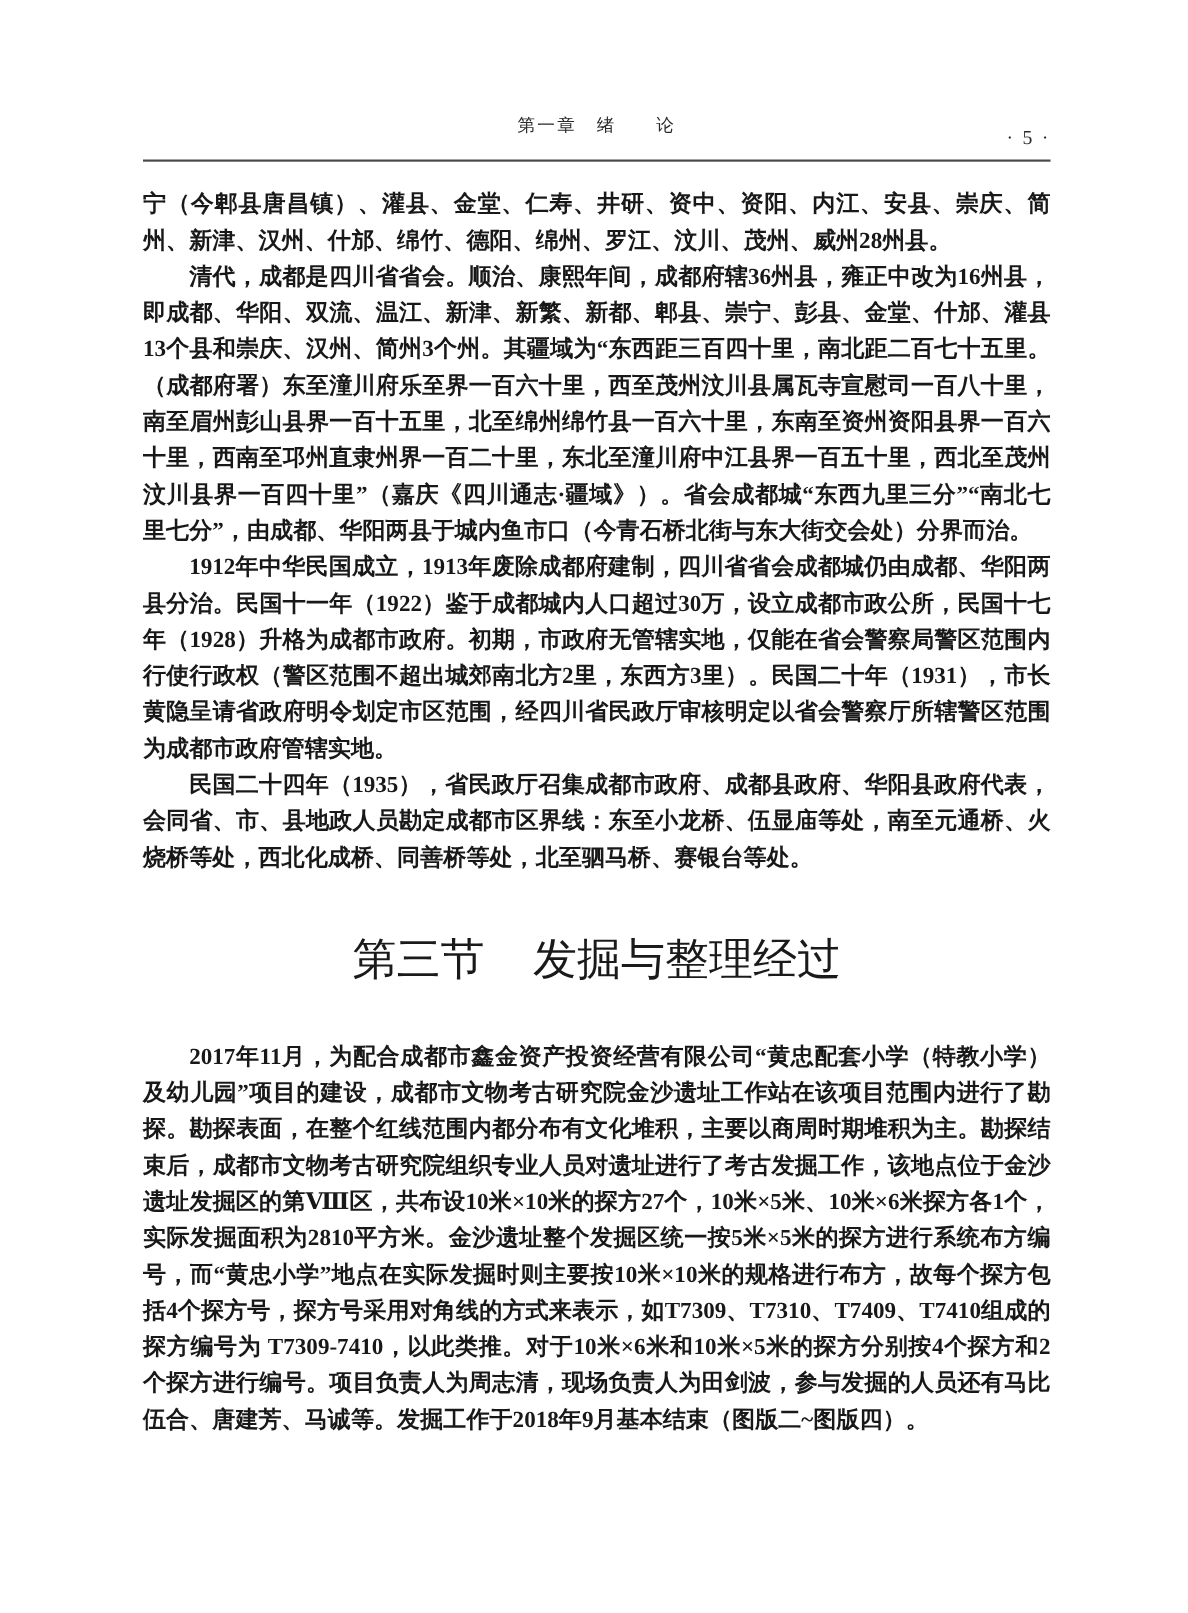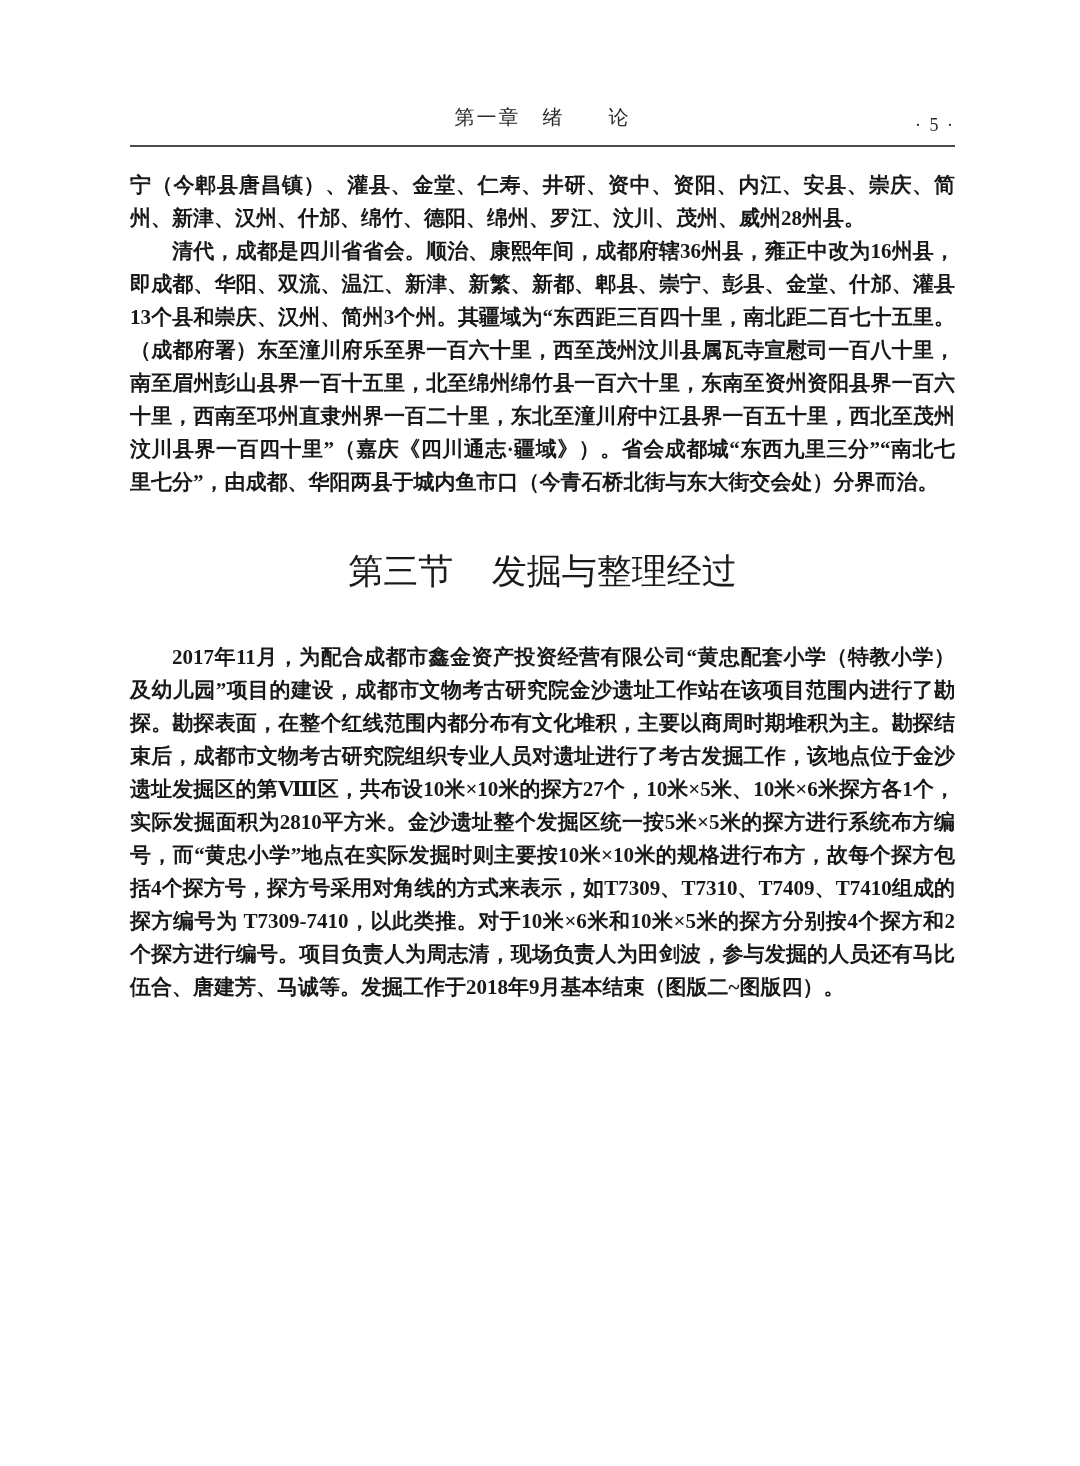--- a/index.html
+++ b/index.html
@@ -20,21 +20,21 @@
   }
   
   .page-header {
     position: relative;
     padding-top: 104px;
     height: 34px;
   }
   .chapter-title {
     display: block;
     text-align: center;
-    font-size: 20px;
+    font-size: 16px;
     letter-spacing: 2px;
     color: #2a2a2a;
   }
   .page-number {
     position: absolute;
     right: 0;
     bottom: 2px;
     font-size: 18px;
     letter-spacing: 2px;
     color: #2a2a2a;
@@ -57,21 +57,21 @@
     text-indent: 2em;
     font-weight: bold;
   }
   .body-text p.no-indent {
     text-indent: 0;
   }
   
   .section-heading {
     margin: 52px 0 48px 0;
     text-align: center;
-    font-size: 35px;
+    font-size: 40px;
     font-weight: 400;
     color: #1a1a1a;
     line-height: 1.2;
   }
   .section-heading .section-title {
     margin-left: 1.1em;
   }
 </style>
 </head>
 <body>
@@ -83,21 +83,23 @@
     <span class="page-number">· 5 ·</span>
   </header>
   <hr class="header-rule">
 
   <section class="body-text">
 
     <p class="no-indent">宁（今郫县唐昌镇）、灌县、金堂、仁寿、井研、资中、资阳、内江、安县、崇庆、简州、新津、汉州、什邡、绵竹、德阳、绵州、罗江、汶川、茂州、威州28州县。</p>
 
     <p>清代，成都是四川省省会。顺治、康熙年间，成都府辖36州县，雍正中改为16州县，即成都、华阳、双流、温江、新津、新繁、新都、郫县、崇宁、彭县、金堂、什邡、灌县13个县和崇庆、汉州、简州3个州。其疆域为“东西距三百四十里，南北距二百七十五里。（成都府署）东至潼川府乐至界一百六十里，西至茂州汶川县属瓦寺宣慰司一百八十里，南至眉州彭山县界一百十五里，北至绵州绵竹县一百六十里，东南至资州资阳县界一百六十里，西南至邛州直隶州界一百二十里，东北至潼川府中江县界一百五十里，西北至茂州汶川县界一百四十里”（嘉庆《四川通志·疆域》）。省会成都城“东西九里三分”“南北七里七分”，由成都、华阳两县于城内鱼市口（今青石桥北街与东大街交会处）分界而治。</p>
 
+    <p>1912年中华民国成立，1913年废除成都府建制，四川省省会成都城仍由成都、华阳两县分治。民国十一年（1922）鉴于成都城内人口超过30万，设立成都市政公所，民国十七年（1928）升格为成都市政府。初期，市政府无管辖实地，仅能在省会警察局警区范围内行使行政权（警区范围不超出城郊南北方2里，东西方3里）。民国二十年（1931），市长黄隐呈请省政府明令划定市区范围，经四川省民政厅审核明定以省会警察厅所辖警区范围为成都市政府管辖实地。</p>
 
+    <p>民国二十四年（1935），省民政厅召集成都市政府、成都县政府、华阳县政府代表，会同省、市、县地政人员勘定成都市区界线：东至小龙桥、伍显庙等处，南至元通桥、火烧桥等处，西北化成桥、同善桥等处，北至驷马桥、赛银台等处。</p>
 
 
     <h2 class="section-heading">
       <span class="section-label">第三节</span><span class="section-title">发掘与整理经过</span>
     </h2>
 
     <p>2017年11月，为配合成都市鑫金资产投资经营有限公司“黄忠配套小学（特教小学）及幼儿园”项目的建设，成都市文物考古研究院金沙遗址工作站在该项目范围内进行了勘探。勘探表面，在整个红线范围内都分布有文化堆积，主要以商周时期堆积为主。勘探结束后，成都市文物考古研究院组织专业人员对遗址进行了考古发掘工作，该地点位于金沙遗址发掘区的第Ⅷ区，共布设10米×10米的探方27个，10米×5米、10米×6米探方各1个，实际发掘面积为2810平方米。金沙遗址整个发掘区统一按5米×5米的探方进行系统布方编号，而“黄忠小学”地点在实际发掘时则主要按10米×10米的规格进行布方，故每个探方包括4个探方号，探方号采用对角线的方式来表示，如T7309、T7310、T7409、T7410组成的探方编号为 T7309-7410，以此类推。对于10米×6米和10米×5米的探方分别按4个探方和2个探方进行编号。项目负责人为周志清，现场负责人为田剑波，参与发掘的人员还有马比伍合、唐建芳、马诚等。发掘工作于2018年9月基本结束（图版二~图版四）。</p>
 
 
   </section>

